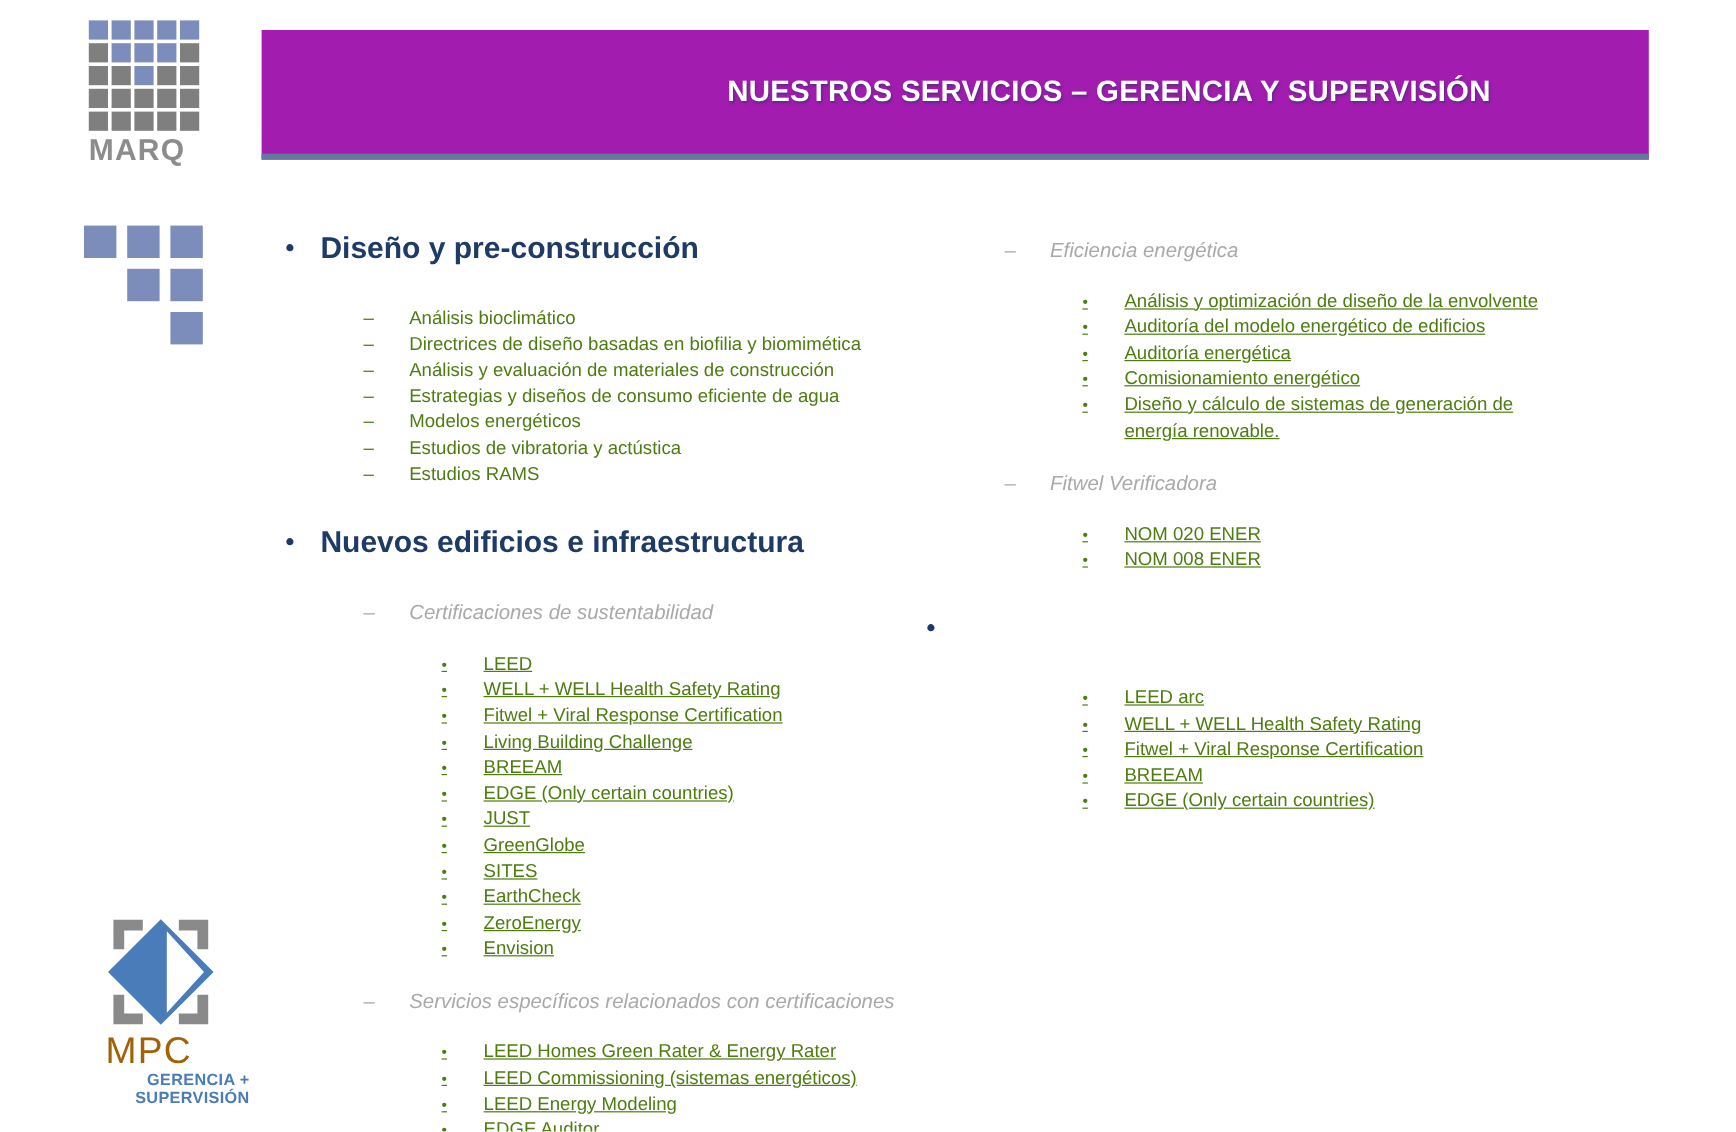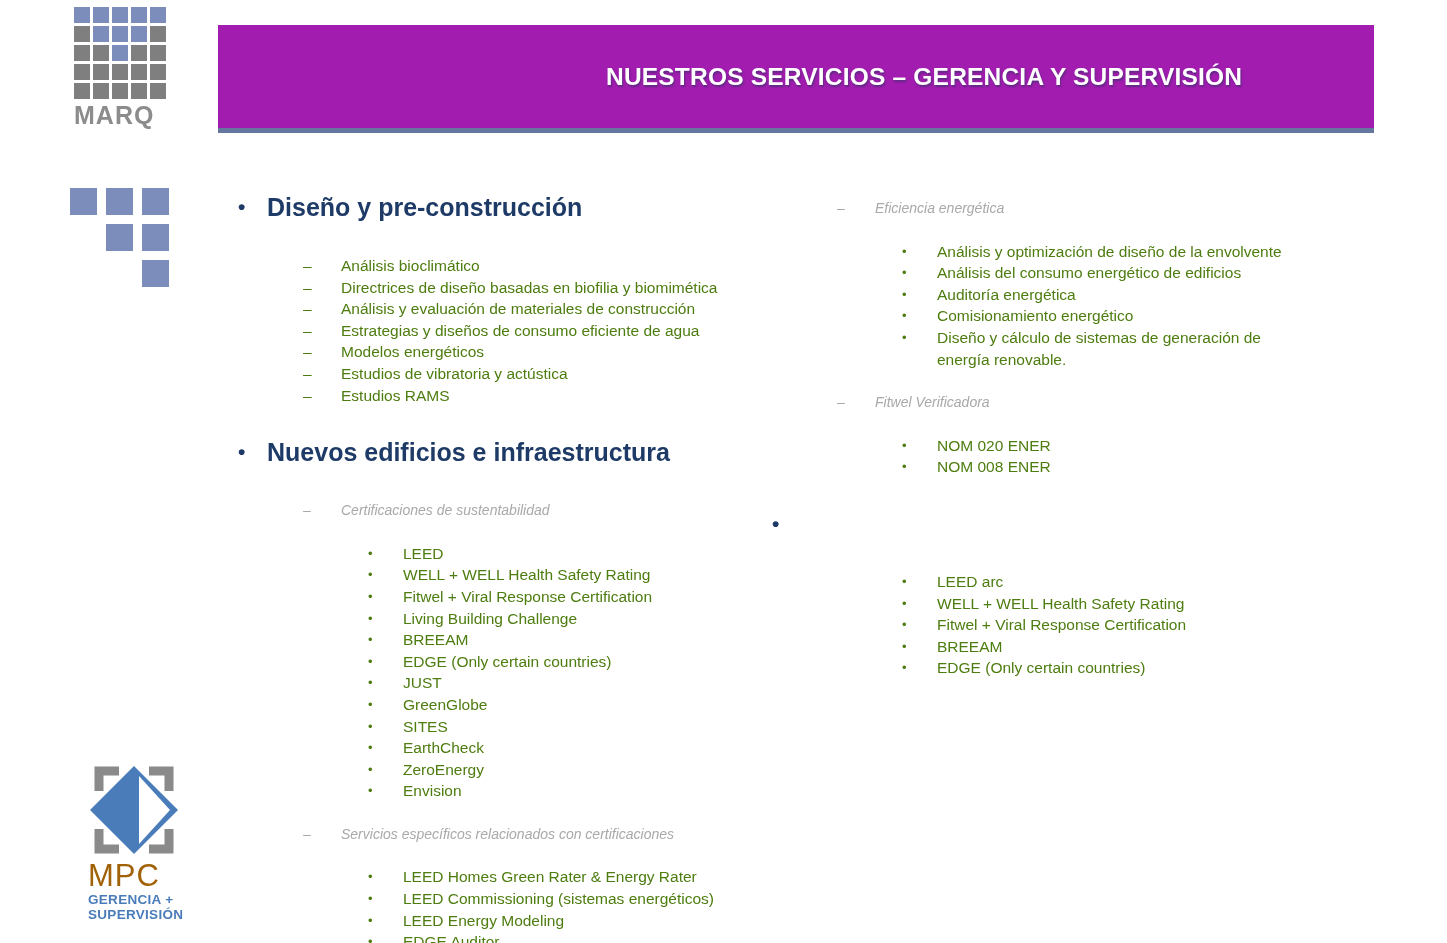--- a/index.html
+++ b/index.html
@@ -3,21 +3,21 @@
 <meta charset="utf-8">
 <style>
   * { margin:0; padding:0; box-sizing:border-box; }
   html,body {
     width:1447px; height:943px; background:#ffffff;
     font-family:"Liberation Sans", sans-serif;
     overflow:hidden; position:relative;
   }
 
   
-  .marq-logo { position:absolute; left:74px; top:7px; width:96px; }
+  .marq-logo { position:absolute; left:74px; top:17px; width:96px; }
   .marq-grid { display:grid; grid-template-columns:repeat(5,16px); grid-auto-rows:16px; gap:3px; }
   .marq-sq { width:16px; height:16px; }
   .marq-text { margin-top:2px; font-size:25px; font-weight:bold; color:#8c8c8c; letter-spacing:1px; }
 
   
   .banner {
     position:absolute; left:218px; top:25px; width:1156px; height:108px;
     border-bottom:5px solid #64779f; display:flex; align-items:center;
   }
   .banner-title {
@@ -32,51 +32,51 @@
 
   
   .col { position:absolute; }
   .col-left  { left:238px; top:177px; width:520px;margin-top:15px; }
   .col-right { left:772px; top:198px; width:515px; }
 
   .block-heading { display:flex; color:#1e3a66; font-weight:bold; font-size:25px; line-height:30px; }
   .h-marker { width:29px; flex:0 0 29px; font-size:21px; }
   .h-marker::before { content:"\2022"; }
 
-  .dash-label { display:flex; margin-left:65px; font-style:italic; font-size:14px;
+  .dash-label { display:flex; margin-left:65px; font-style:italic; font-size:17px;
                 color:#a9a9a9; line-height:21.6px; }
   .dl-marker { width:38px; flex:0 0 38px; }
   .dl-marker::before { content:"\2013"; }
 
   .list { display:block; }
   .li-row { display:flex; font-size:15.5px; color:#4d7c0f; line-height:21.6px; }
   .dash-items .li-row { margin-left:65px; }
   .dash-items .li-marker { width:38px; flex:0 0 38px; }
   .dash-items .li-marker::before { content:"\2013"; }
-  .bullet-items .li-row { margin-left:130px; }
+  .bullet-items .li-row { margin-left:130px;text-decoration:underline; }
   .bullet-items .li-marker { width:35px; flex:0 0 35px; font-size:13px; }
   .bullet-items .li-marker::before { content:"\2022"; }
 
   
   .col > .block-heading { margin-top:31px; }
   .col > .block-heading:first-child { margin-top:0; }
   .col > .dash-items { margin-top:33px; }
   .col > .dash-label { margin-top:22px; }
   .col > .block-heading + .dash-label { margin-top:33px; }
   .col > .dash-label:first-child { margin-top:0; }
   .col > .bullet-items { margin-top:21px; }
   .col > .block-heading + .bullet-items { margin-top:32px; }
 
   
   .mpc-logo { position:absolute; left:78px; top:764px; width:130px; }
   .mpc-emblem { display:block; }
   .mpc-text { margin-top:4px; margin-left:10px; font-size:31px; font-weight:normal;
               color:#a16207; letter-spacing:1px; line-height:32px; }
   .mpc-sub { margin-left:10px; font-size:13.5px; font-weight:bold; color:#4a7cba;
-             letter-spacing:0.3px; line-height:15px; }
+             letter-spacing:0.3px; line-height:15px;text-align:right; }
 </style>
 </head>
 <body>
 
 <div class="marq-logo">
   <div class="marq-grid">
       <div class="marq-sq" style="background-color: rgb(124, 141, 187);"></div>
       <div class="marq-sq" style="background-color: rgb(124, 141, 187);"></div>
       <div class="marq-sq" style="background-color: rgb(124, 141, 187);"></div>
       <div class="marq-sq" style="background-color: rgb(124, 141, 187);"></div>
@@ -270,21 +270,21 @@
   </div>
 
   <div class="list bullet-items">
   <div class="li-row">
     <span class="li-marker"></span>
     <span class="li-text">Análisis y optimización de diseño de la envolvente</span>
   </div>
 
   <div class="li-row">
     <span class="li-marker"></span>
-    <span class="li-text">Análisis del consumo energético de edificios</span>
+    <span class="li-text">Auditoría del modelo energético de edificios</span>
   </div>
 
   <div class="li-row">
     <span class="li-marker"></span>
     <span class="li-text">Auditoría energética</span>
   </div>
 
   <div class="li-row">
     <span class="li-marker"></span>
     <span class="li-text">Comisionamiento energético</span>

